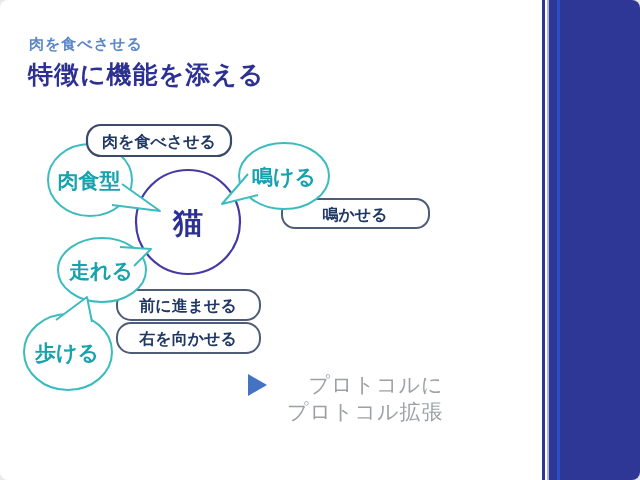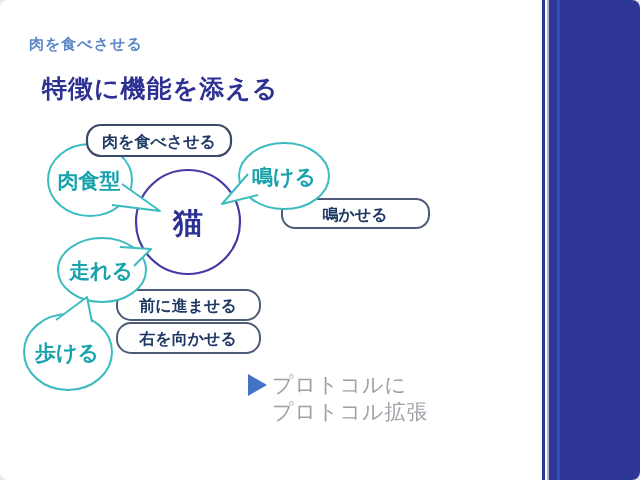--- a/index.html
+++ b/index.html
@@ -7,33 +7,33 @@
     position:relative;width:640px;height:480px;background:#ffffff;
     border-radius:8px;overflow:hidden;
     font-family:"Liberation Sans","DejaVu Sans",sans-serif;
   }
   
   .eyebrow{
     position:absolute;left:29px;top:35px;
     font-size:15px;letter-spacing:1px;color:#5b87c8;font-weight:bold;
   }
   .title{
-    position:absolute;left:28px;top:58px;margin:14px;
+    position:absolute;left:28px;top:58px;margin:0;
     font-size:25px;letter-spacing:1px;color:#2d3192;font-weight:bold;
   }
   
   .diagram{position:absolute;left:0;top:0;width:640px;height:480px;}
   .diagram text{font-family:"Liberation Sans","DejaVu Sans",sans-serif;font-weight:bold;}
   .bubble-label{fill:#17a2ac;font-size:21px;}
   .method-label{fill:#1f3864;font-size:16px;}
   .center-label{fill:#2b3092;font-size:30px;}
   
   .takeaway{
     position:absolute;left:248px;top:371px;
-    display:flex;align-items:flex-start;gap:5px;
+    display:flex;align-items:flex-start;gap:20px;text-align:right;
   }
   .tri{
     width:0;height:0;margin-top:3px;
     border-left:19px solid #4472c4;
     border-top:11px solid transparent;
     border-bottom:11px solid transparent;
   }
   .takeaway-text{
     font-size:21px;line-height:27px;color:#9da1a6;letter-spacing:1px;
   }

